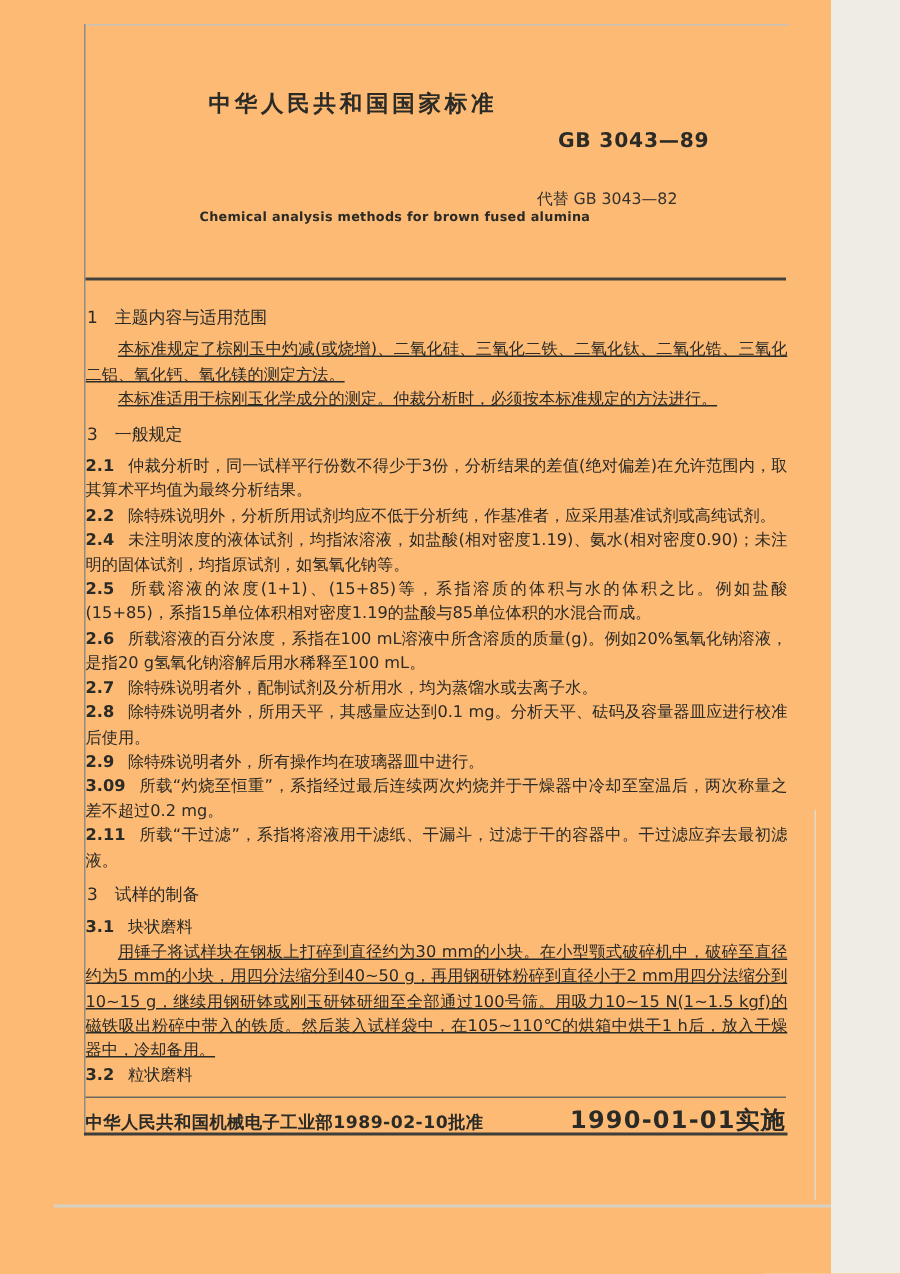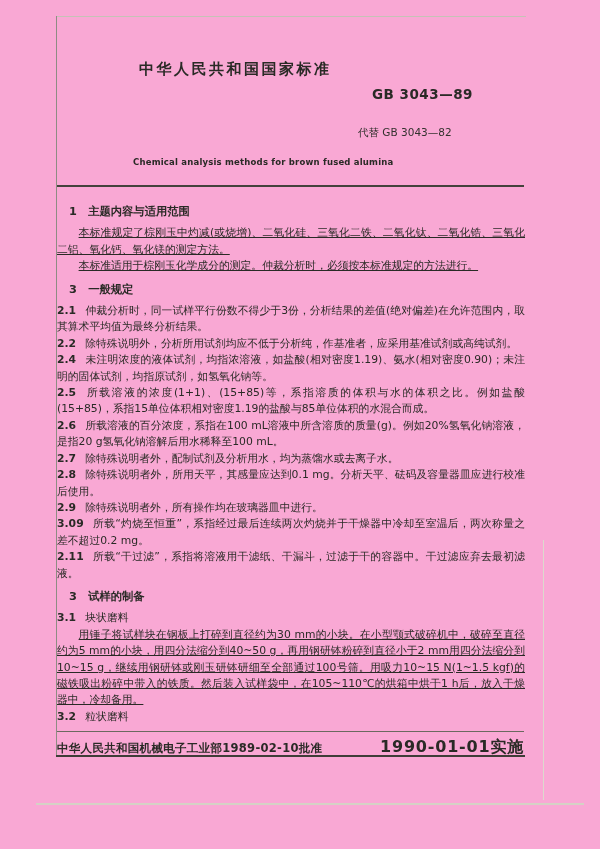--- a/index.html
+++ b/index.html
@@ -2,40 +2,40 @@
 <html><head>
 <meta charset="utf-8">
 <style>
   html,body{margin:0;padding:0;}
   body{
     width:600px;height:849px;
     background:#efece4;
     font-family:"DejaVu Sans","Liberation Sans",sans-serif;
   }
   .page{
-    position:relative;width:600px;height:849px;
-    background:#f9a8d4;color:#2a2a26;overflow:hidden;
+    position:relative;width:554px;height:849px;
+    background:#fdba74;color:#2a2a26;overflow:hidden;
   }
   .frame-left{position:absolute;left:56px;top:16px;width:1px;height:741px;background:#8f8c84;}
   .frame-top{position:absolute;left:56px;top:16px;width:470px;height:1px;background:#c6c2b6;}
 
   .header{position:absolute;left:0;top:0;width:600px;height:196px;}
   .std-label{position:absolute;left:139px;top:60px;font-size:15px;font-weight:bold;letter-spacing:2.5px;white-space:nowrap;}
   .std-number{position:absolute;left:372px;top:86px;font-size:13.5px;font-weight:bold;letter-spacing:0.5px;white-space:nowrap;}
   .title-cn{position:absolute;left:154px;top:103px;font-size:16.5px;font-weight:bold;letter-spacing:1.5px;white-space:nowrap;}
   .replaces{position:absolute;left:358px;top:126px;font-size:10.5px;white-space:nowrap;color:#33322e;}
-  .title-en{position:absolute;left:133px;top:140px;font-size:8.5px;font-weight:bold;letter-spacing:0.2px;white-space:nowrap;margin-top:17px;}
+  .title-en{position:absolute;left:133px;top:140px;font-size:8.5px;font-weight:bold;letter-spacing:0.2px;white-space:nowrap;}
   .header-rule{position:absolute;left:57px;top:185px;width:467px;height:2px;background:#44423c;}
 
   .body{
     position:absolute;left:57px;top:197px;width:468px;height:534px;
     font-size:10.8px;line-height:16.4px;text-align:justify;overflow:hidden;
   }
   .block{margin:0;}
-  .block.heading{font-weight:bold;font-size:11.3px;margin:7px 12px 5px;}
+  .block.heading{font-weight:normal;font-size:11.3px;margin:7px 1px 5px;}
   .block.para{text-indent:2em;text-decoration:underline;}
   .clause-num{font-weight:bold;margin-right:0.85em;}
 
   .footer-rule{position:absolute;left:57px;top:731px;width:467px;height:1px;background:#6b695f;}
   .footer{
     position:absolute;left:57px;top:737px;width:467px;
     display:flex;justify-content:space-between;align-items:baseline;
     font-weight:bold;
   }
   .approval{font-size:11.5px;letter-spacing:0.3px;white-space:nowrap;}

